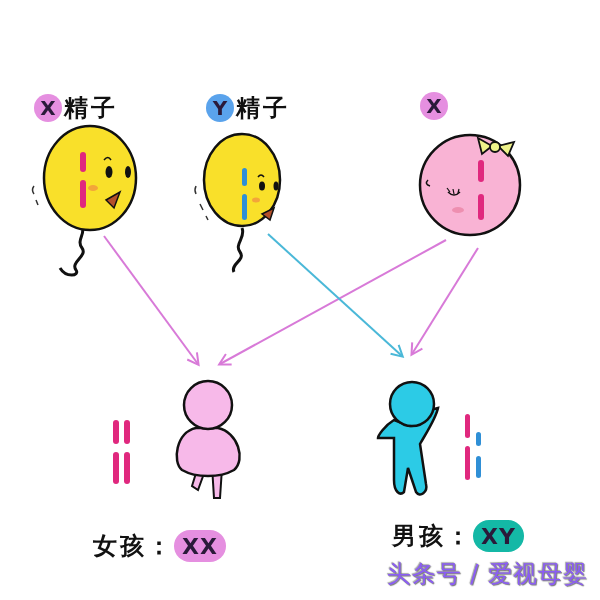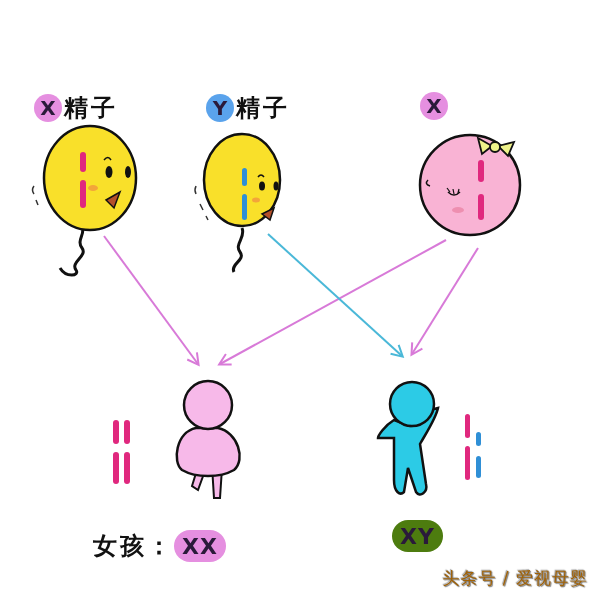--- a/index.html
+++ b/index.html
@@ -1,21 +1,21 @@
 <!DOCTYPE html>
 <html><head>
 <meta charset="utf-8">
 <style>
   html, body { margin:0; padding:0; background:#ffffff; }
   body { width:600px; height:600px; position:relative; overflow:hidden; font-family:"DejaVu Sans", sans-serif; }
   .label { position:absolute; display:flex; align-items:center; font-weight:bold; color:#111; font-size:24px; letter-spacing:3px; }
   .badge { display:inline-flex; align-items:center; justify-content:center; width:28px; height:28px; border-radius:50%; font-size:20px; font-weight:bold; color:#2a1a3a; margin-right:2px; letter-spacing:0; }
   .pill { display:inline-flex; align-items:center; justify-content:center; padding:0 8px; height:32px; border-radius:16px; font-size:22px; font-weight:bold; color:#2a1a3a; letter-spacing:1px; }
   svg.art { position:absolute; left:0; top:0; }
-  .watermark { position:absolute; right:12px; bottom:10px; font-size:17px; color:#a16207; text-shadow: 0 0 1px #888, 1px 1px 1px #777, -1px -1px 1px #aaa; letter-spacing:1px; }
+  .watermark { position:absolute; right:12px; bottom:10px; font-size:24px; color:#8b5cf6; text-shadow: 0 0 1px #888, 1px 1px 1px #777, -1px -1px 1px #aaa; letter-spacing:1px; }
 </style>
 </head>
 <body>
 
 <svg class="art" width="600" height="600" viewBox="0 0 600 600">
   <defs>
     <marker id="ahPink" markerWidth="14" markerHeight="14" refX="11" refY="7" orient="auto" markerUnits="userSpaceOnUse">
       <path d="M1,1 L12,7 L1,13" fill="none" stroke="#d87ad8" stroke-width="2"></path>
     </marker>
     <marker id="ahBlue" markerWidth="14" markerHeight="14" refX="11" refY="7" orient="auto" markerUnits="userSpaceOnUse">
@@ -102,16 +102,17 @@
 </div>
 <div class="label" style="left:420px; top:92px;">
   <span class="badge" style="background:#e58fe0;">X</span>
 </div>
 
 <div class="label" style="left:93px; top:530px;">
   <span>女孩：</span>
   <span class="pill" style="background:#e58fe0;">XX</span>
 </div>
 <div class="label" style="left:392px; top:520px;">
-  <span class="pill" style="background:#4d7c0f;">XY</span>
+  <span>男孩：</span>
+  <span class="pill" style="background:#14b8a6;">XY</span>
 </div>
 
 <div class="watermark">头条号 / 爱视母婴</div>
 
 </body></html>

